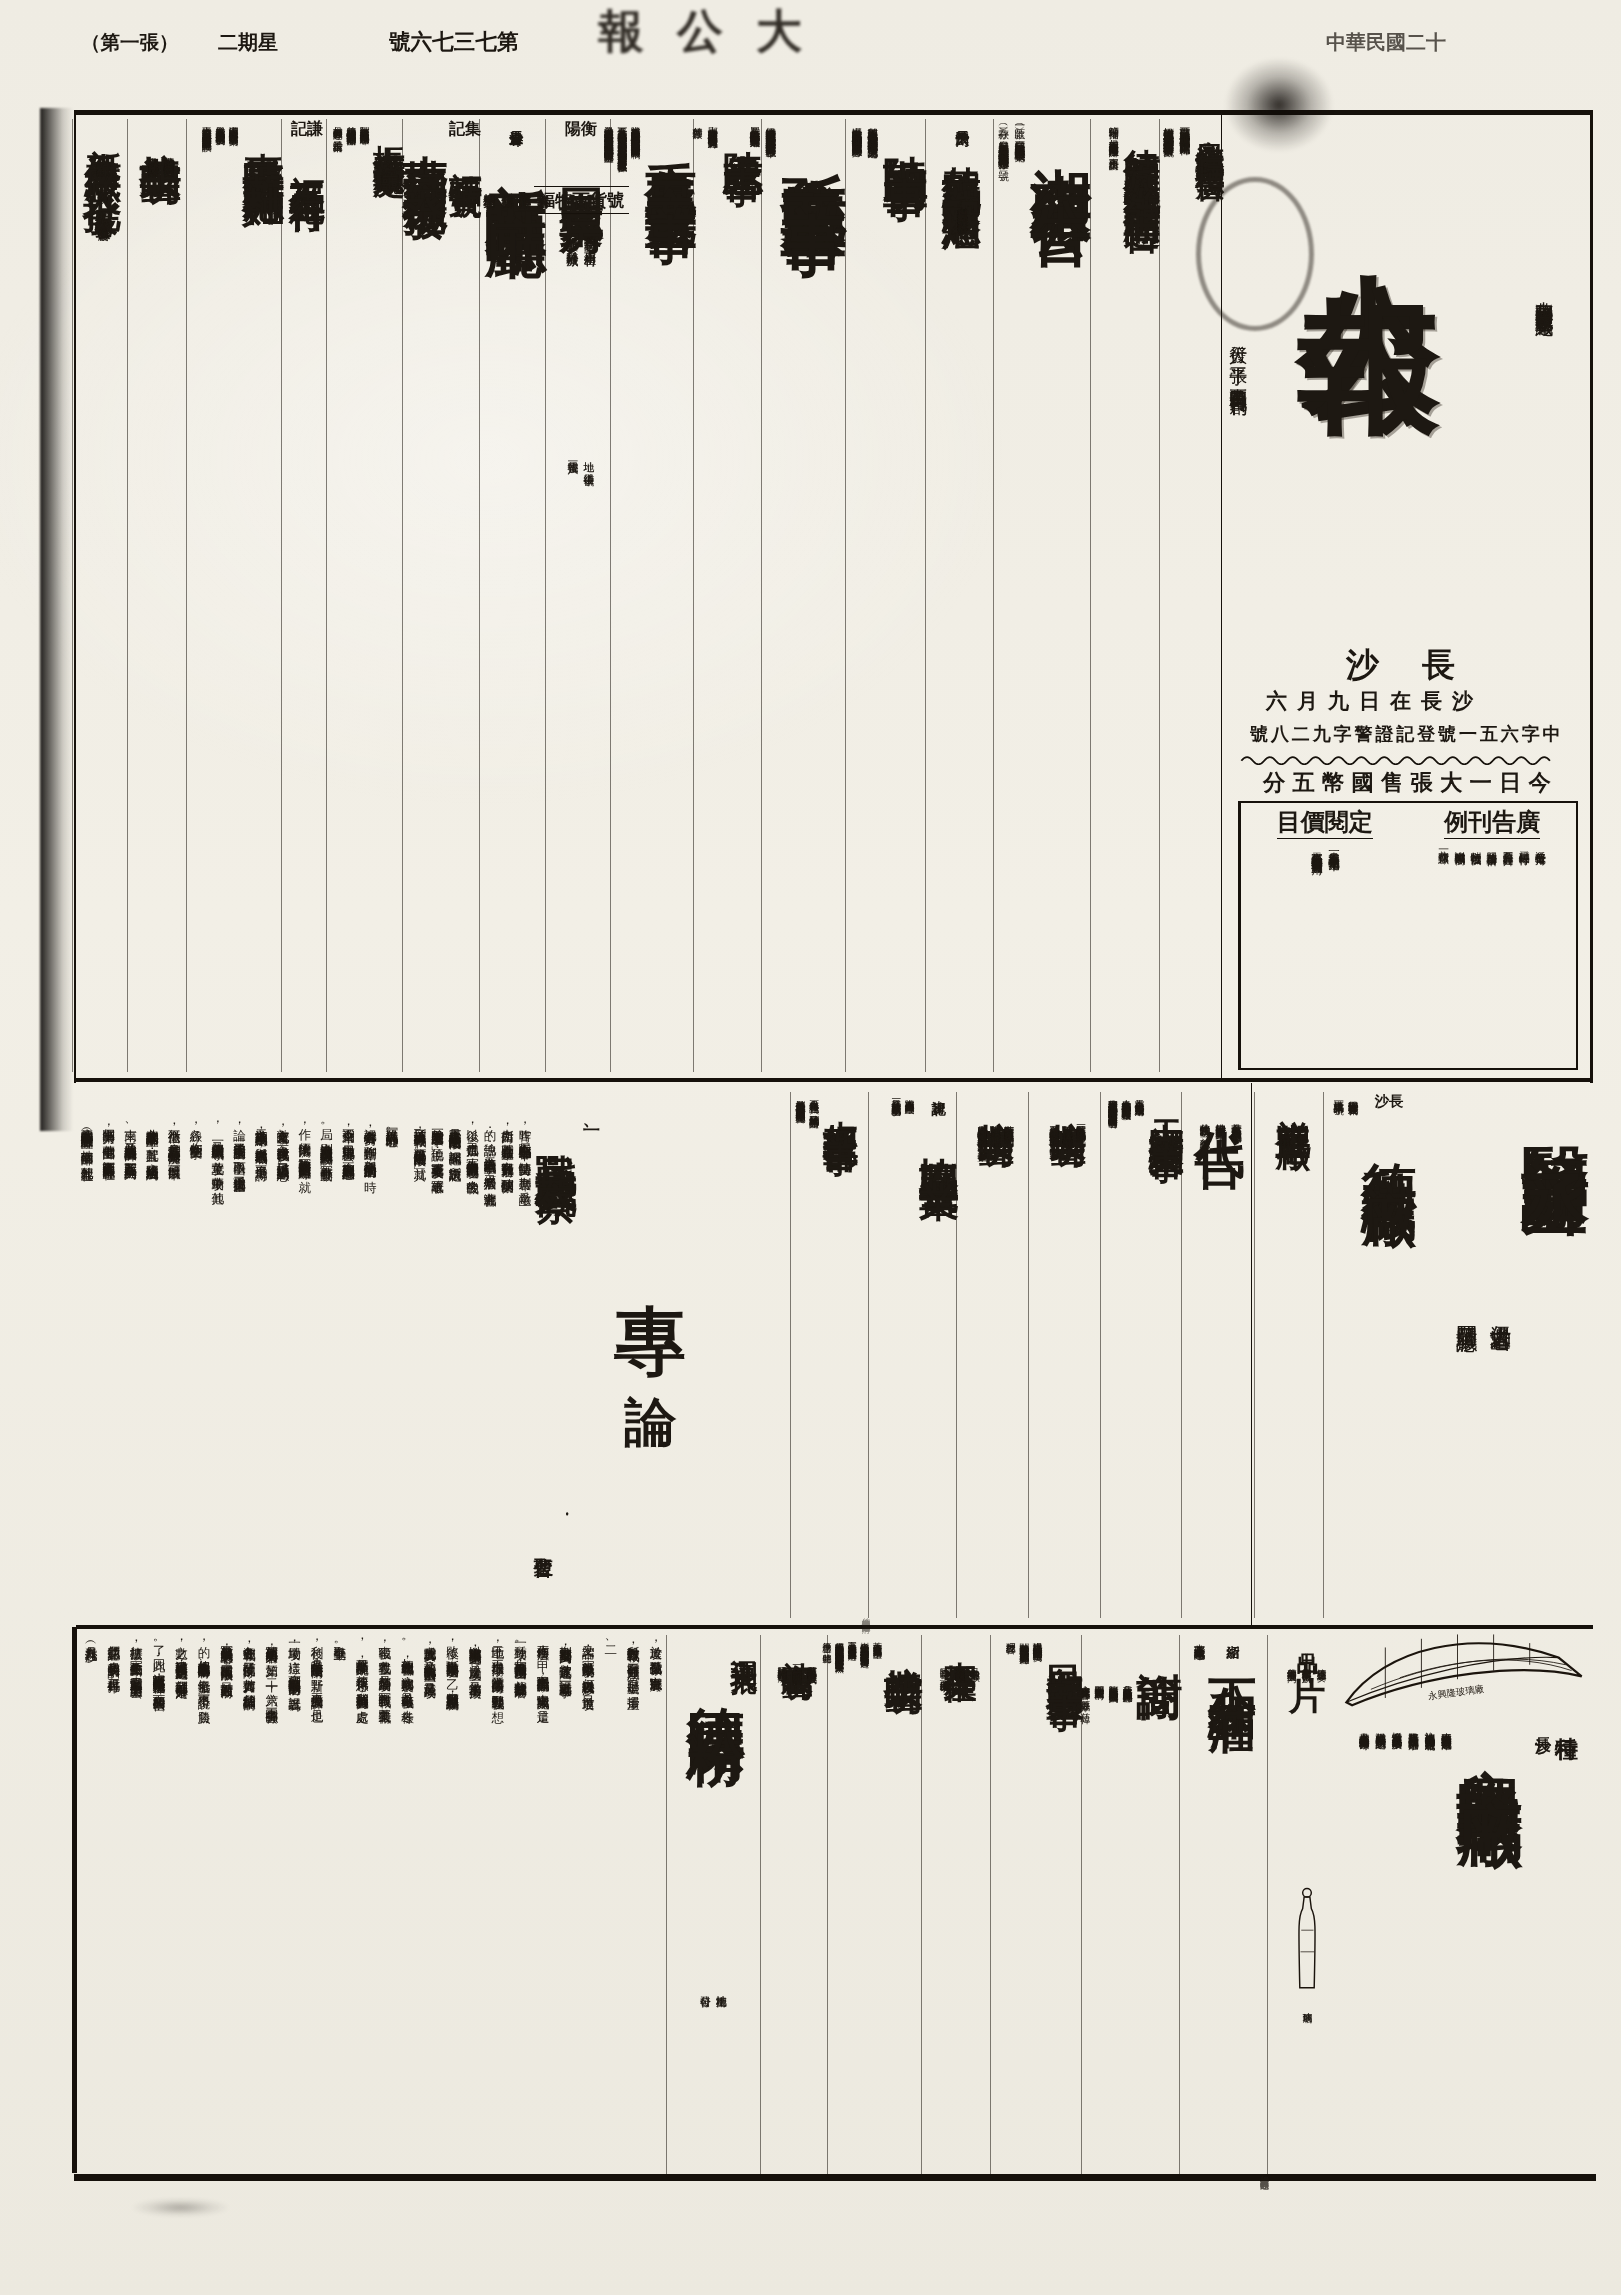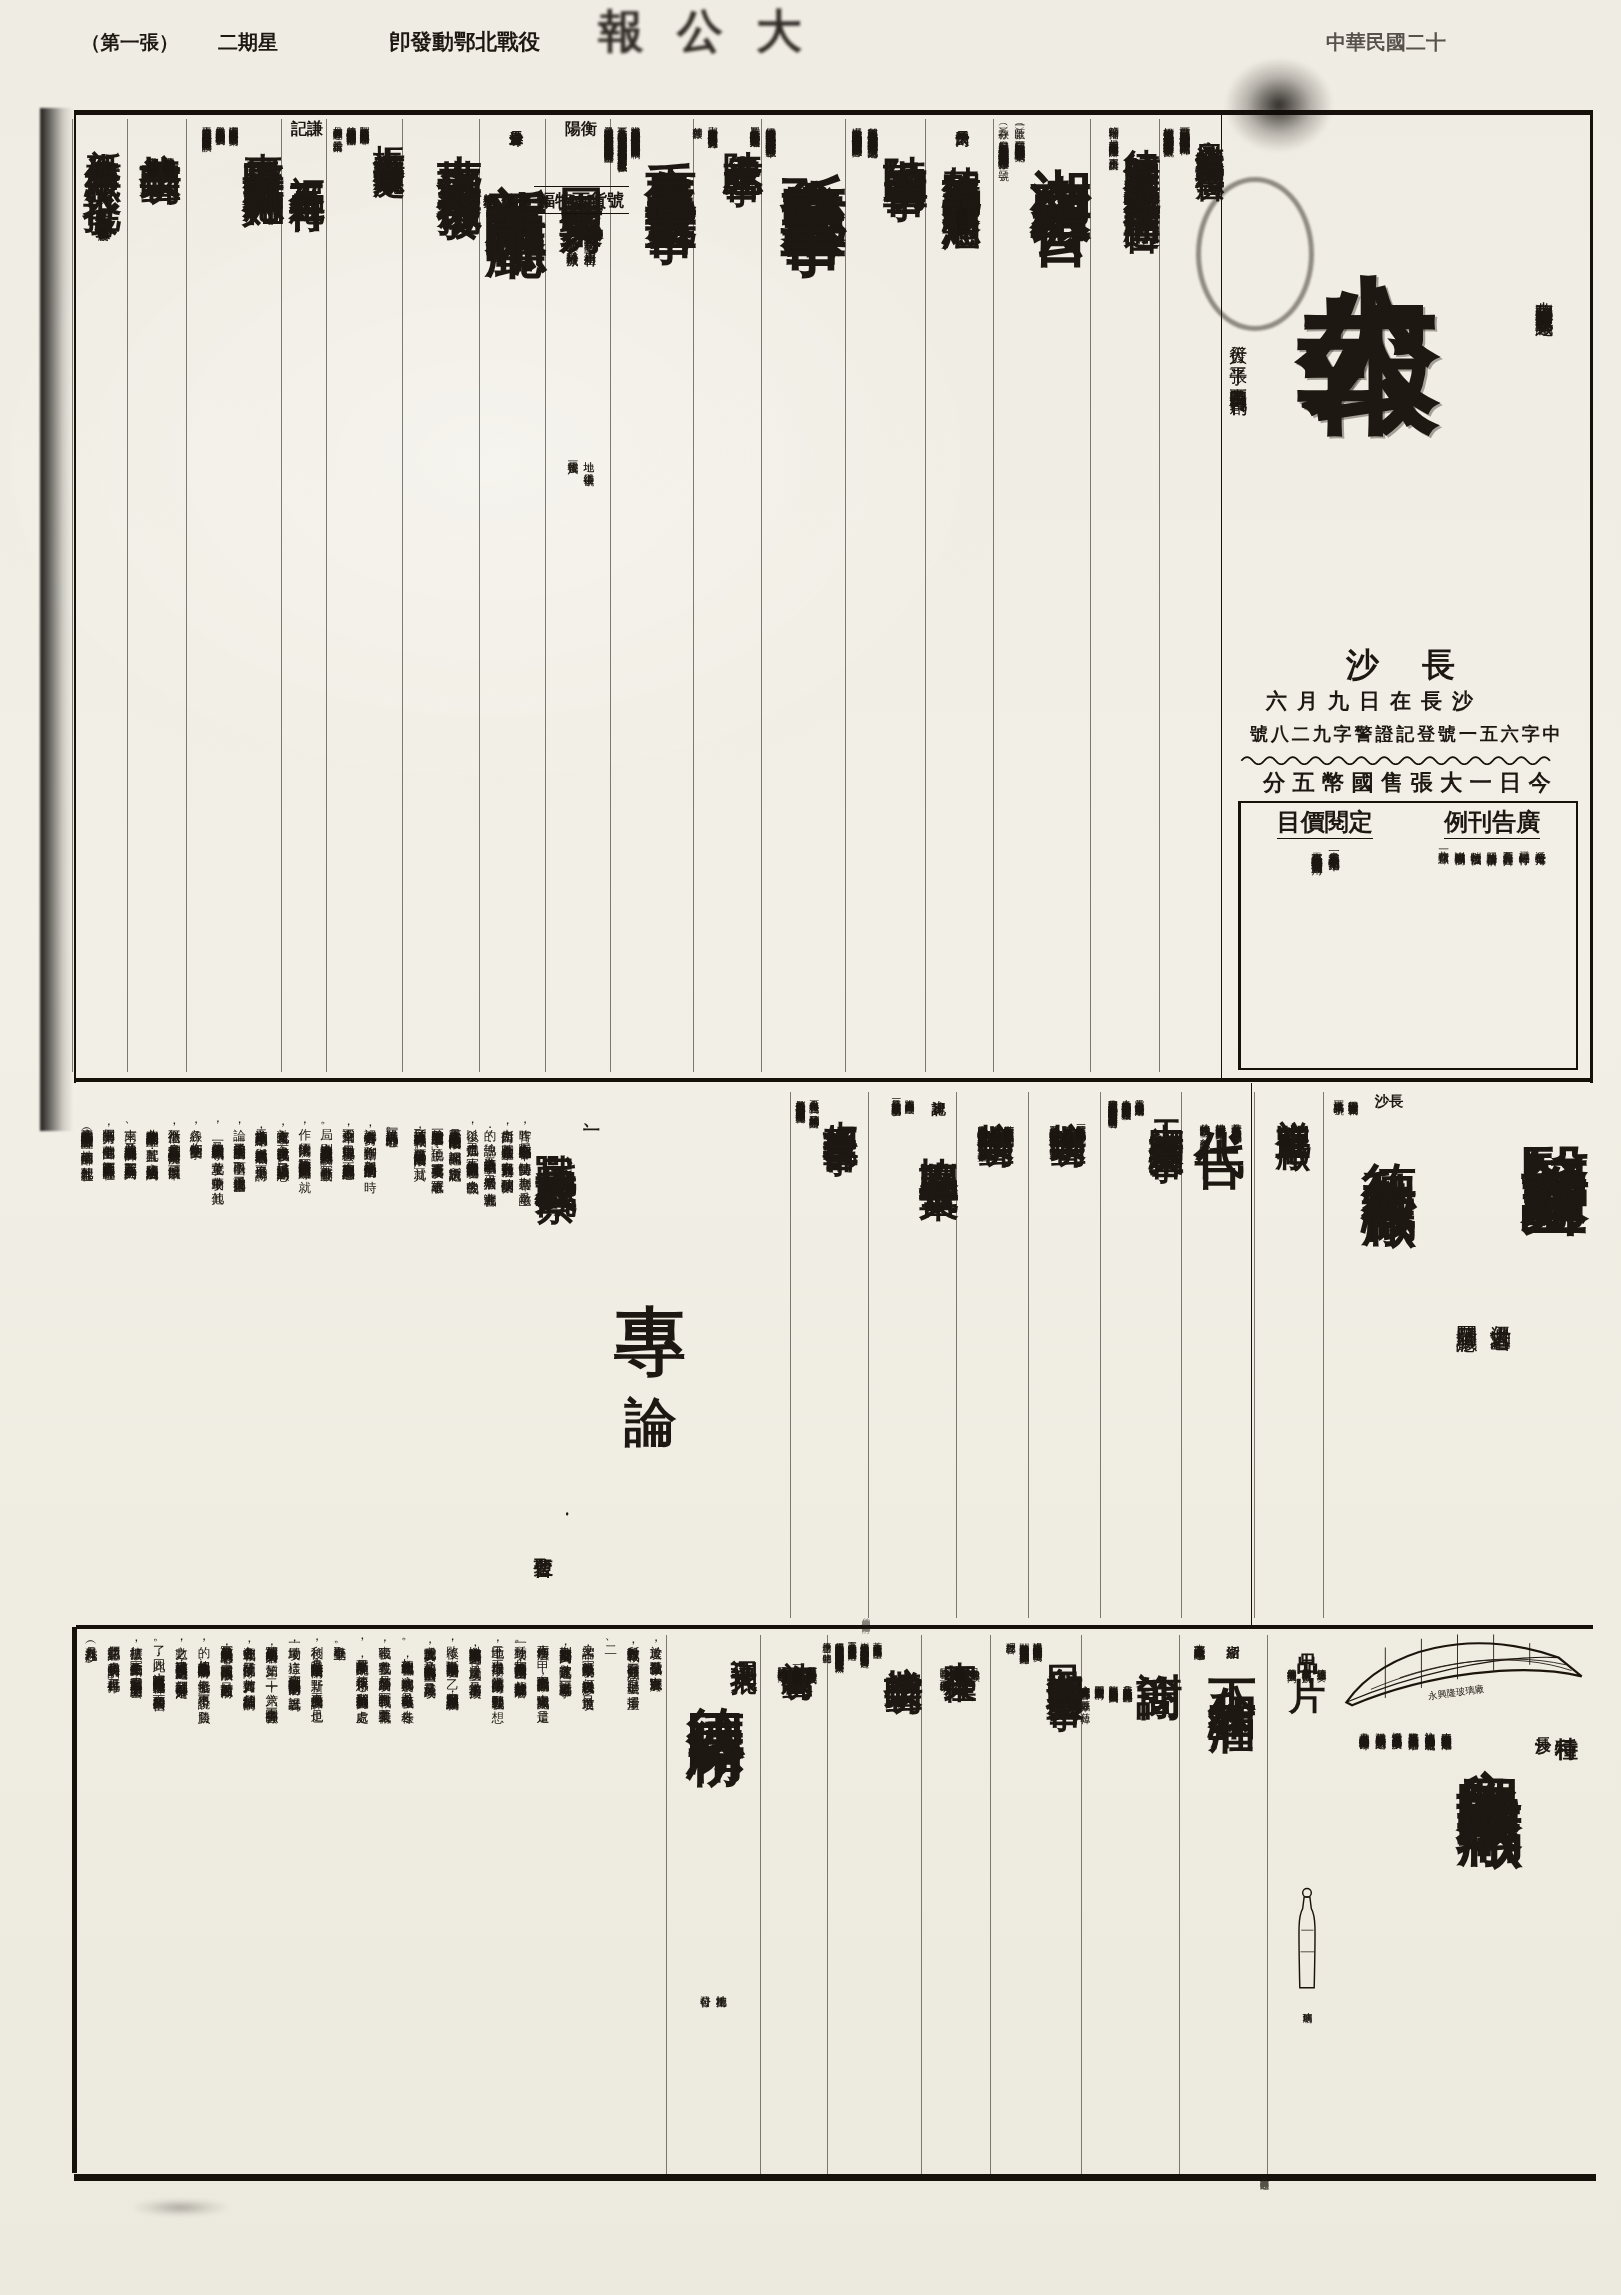--- a/index.html
+++ b/index.html
@@ -34,21 +34,21 @@
   .menu-head{font-weight:700;border-top:1.4px solid #16110b;border-bottom:1.4px solid #16110b;padding:1.4px 4.3px;white-space:nowrap;}
   .streak{position:absolute;background:linear-gradient(90deg,rgba(10,8,6,.9),rgba(10,8,6,.15) 70%,rgba(10,8,6,0));filter:blur(1.1px);}
   .blurred{filter:blur(1.8px);}
 </style>
 </head>
 <body>
 
 <div class="abs" style="left:0;top:60;width:1622px;height:65px;">
   <div class="abs" style="left:81px;top:29px;font-size:19.5px;font-weight:700;">（第一張）</div>
   <div class="abs" style="left:218px;top:29px;font-size:20px;font-weight:700;">二期星</div>
-  <div class="abs" style="left:389px;top:27px;font-size:21.6px;font-weight:700;">卽發動鄂北戰役</div>
+  <div class="abs" style="left:389px;top:27px;font-size:21.6px;font-weight:700;">號六七三七第</div>
   <div class="abs blurred" style="left:598px;top:1.4px;font-size:46px;font-weight:700;letter-spacing:33px;opacity:.9;">報公大</div>
   <div class="abs faded" style="left:1326px;top:29px;font-size:20px;font-weight:700;">中華民國二十</div>
 </div>
 
 <div class="rule-h" style="left:76px;top:110px;width:1517px;height:5px;"></div>
 <div class="rule-h" style="left:76px;top:1078px;width:1517px;height:4.3px;"></div>
 <div class="rule-h" style="left:76px;top:1625px;width:1517px;height:4.3px;"></div>
 <div class="rule-h" style="left:74px;top:2174px;width:1522px;height:6.5px;"></div>
 <div class="rule-v" style="left:1590px;top:110px;width:2.9px;height:973px;"></div>
 <div class="rule-v" style="left:1221px;top:115px;width:1.4px;height:964px;"></div>
@@ -176,20 +176,24 @@
   <div class="vh" style="font-size:62px;">新遠東咖啡廳</div>
   <div class="vbody" style="font-size:12.3px;height:144px;">
       <div class="vcol">歐美大菜包辦筵席</div>
       <div class="vcol">座位雅緻招待殷勤</div>
       <div class="vcol">婚壽宴會包送掛飯</div>
       <div class="vcol">楊廣便點和菜便餐</div>
     </div>
 </div>
 
 <div class="blk sep" style="left:402px;top:119px;width:75px;height:953px;gap:1.4px;">
+  <div class="colstack" style="position:static;gap:5.8px;">
+    <div style="font-size:16px;font-weight:700;">記集</div>
+    <div class="vh" style="font-size:33px;">福特百貨號</div>
+  </div>
   <div class="vh" style="font-size:45px;">大批百貨湧到廉價批發</div>
 </div>
 
 <div class="blk sep" style="left:326px;top:119px;width:75px;height:953px;gap:2.9px;">
   <div class="colstack" style="position:static;gap:10px;">
     <div class="vh" style="font-size:32px;">振大酒精廠營業處</div>
     <div class="vt" style="font-size:17.3px;font-weight:700;">設長沙修文街九十三號</div>
   </div>
   <div class="vbody" style="font-size:9.7px;height:937px;gap:2.2px;">
       <div class="vcol">敝號到有大批通訊器材永備方形電池手提汽燈軟硬紗布</div>

